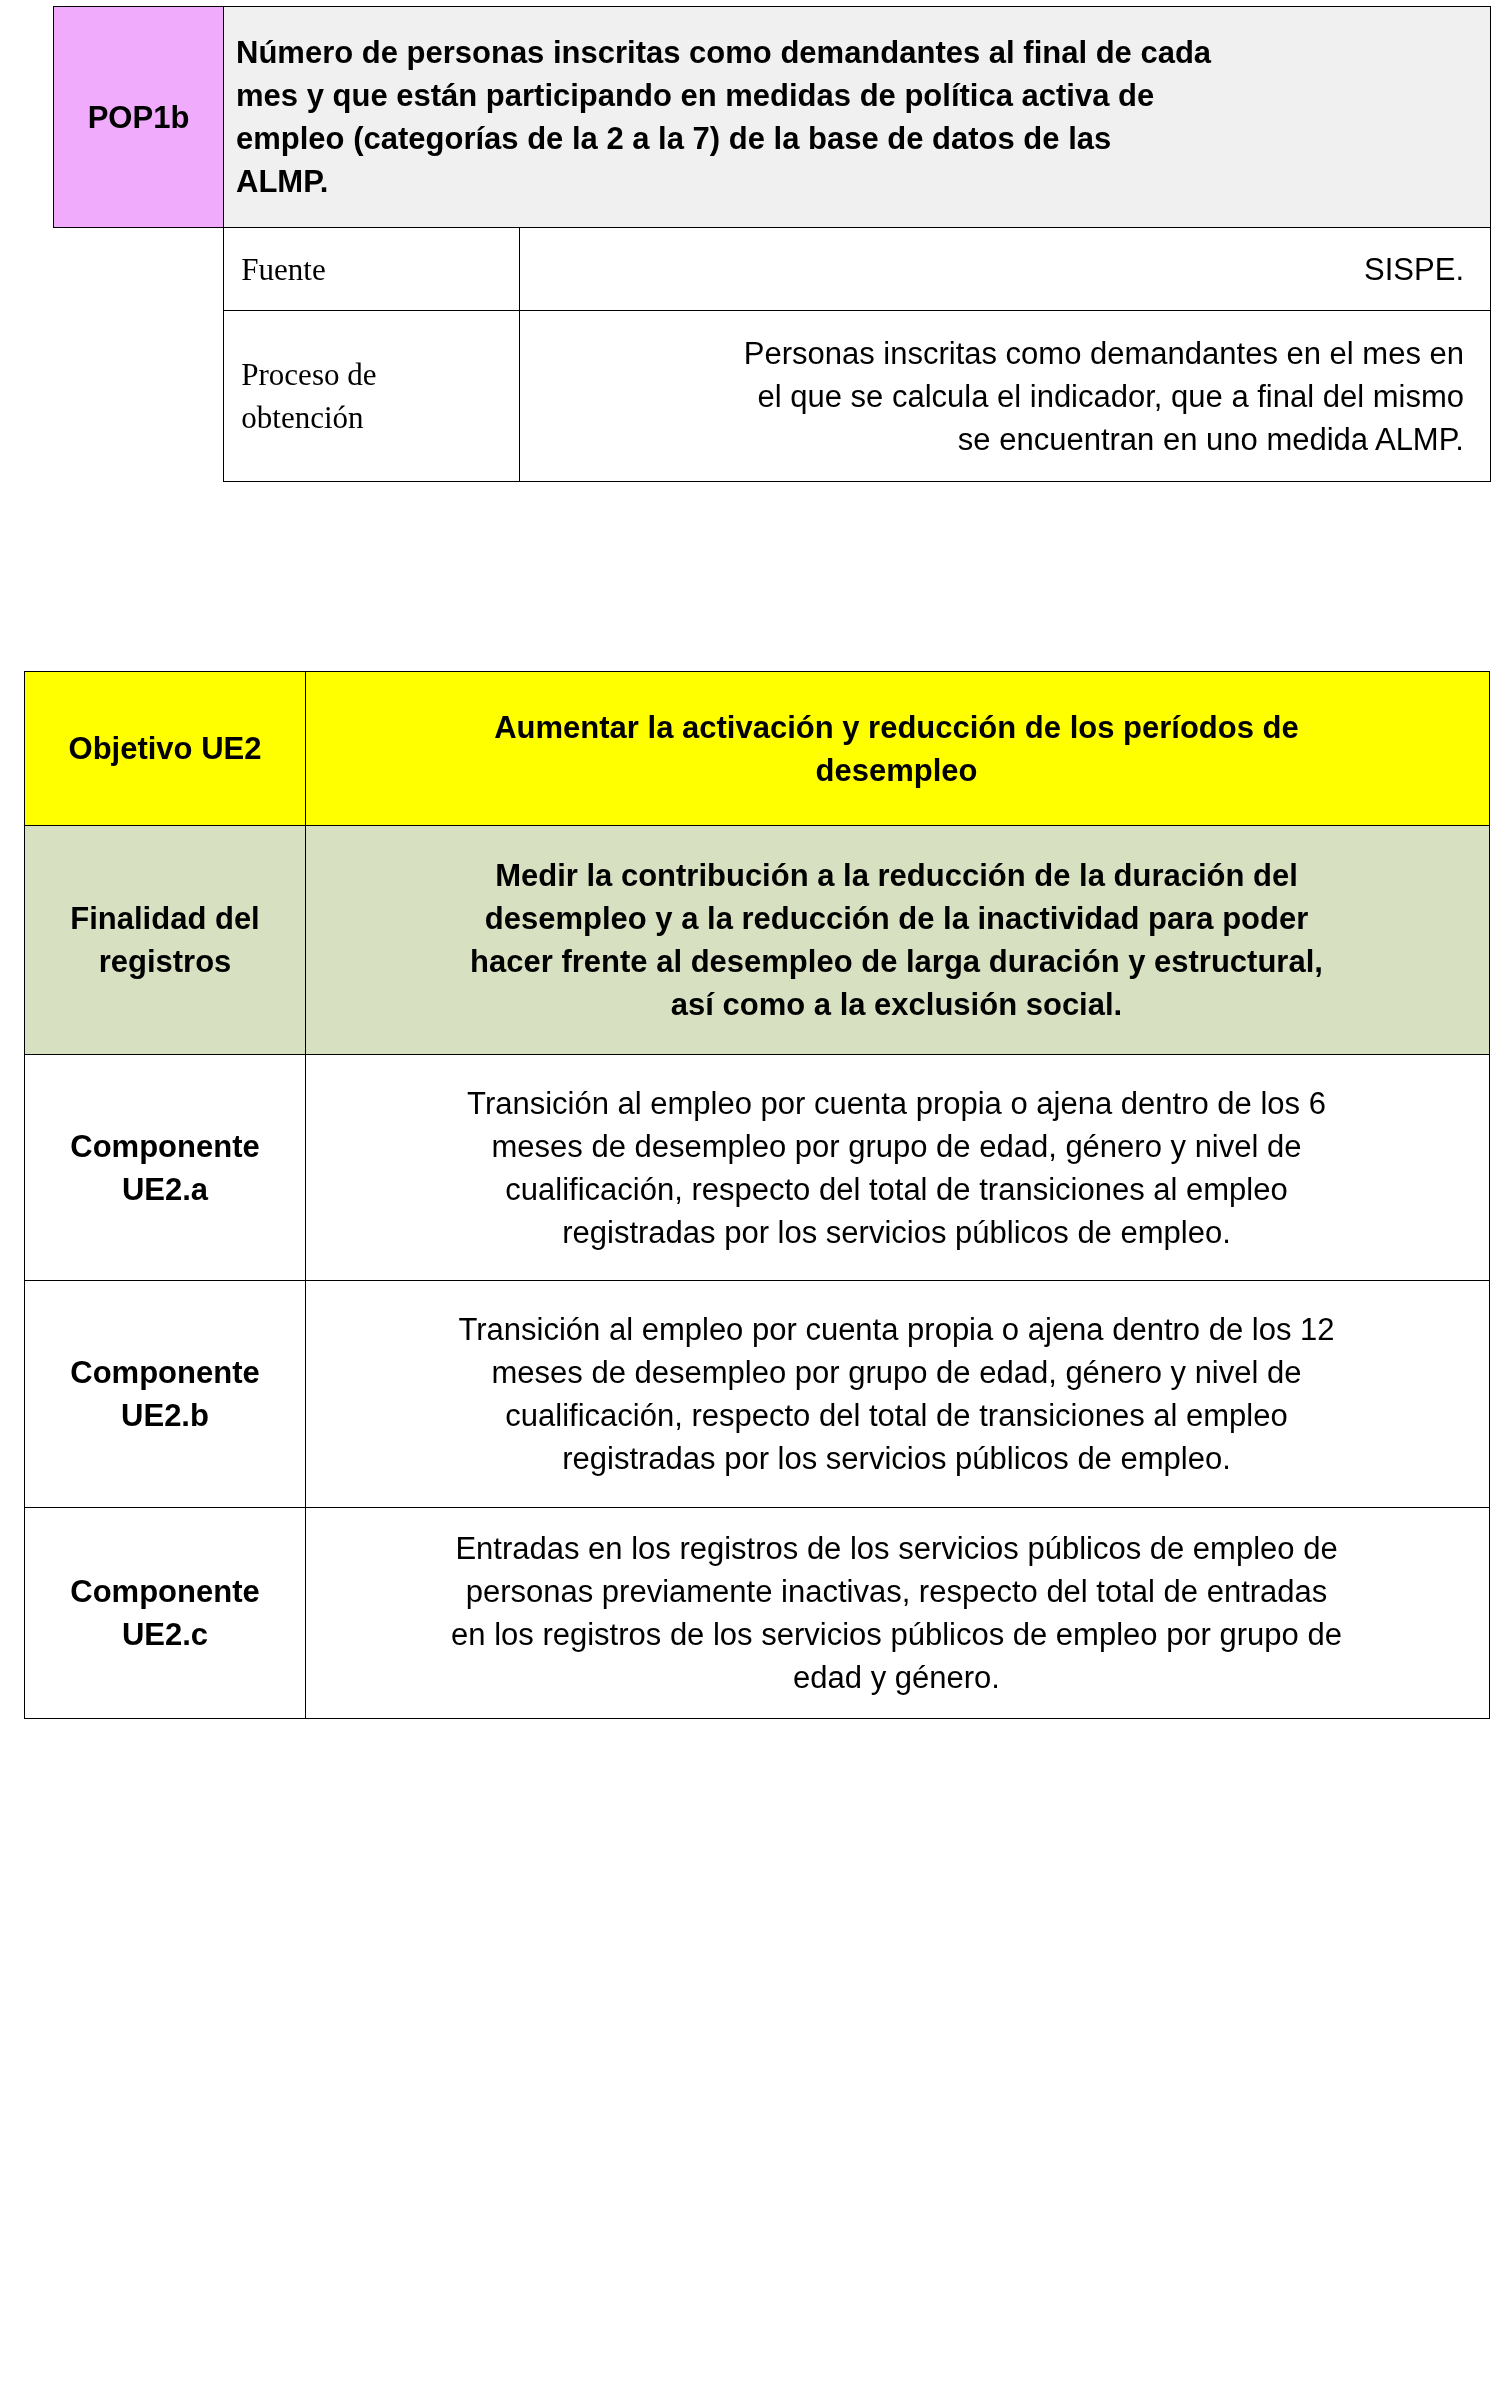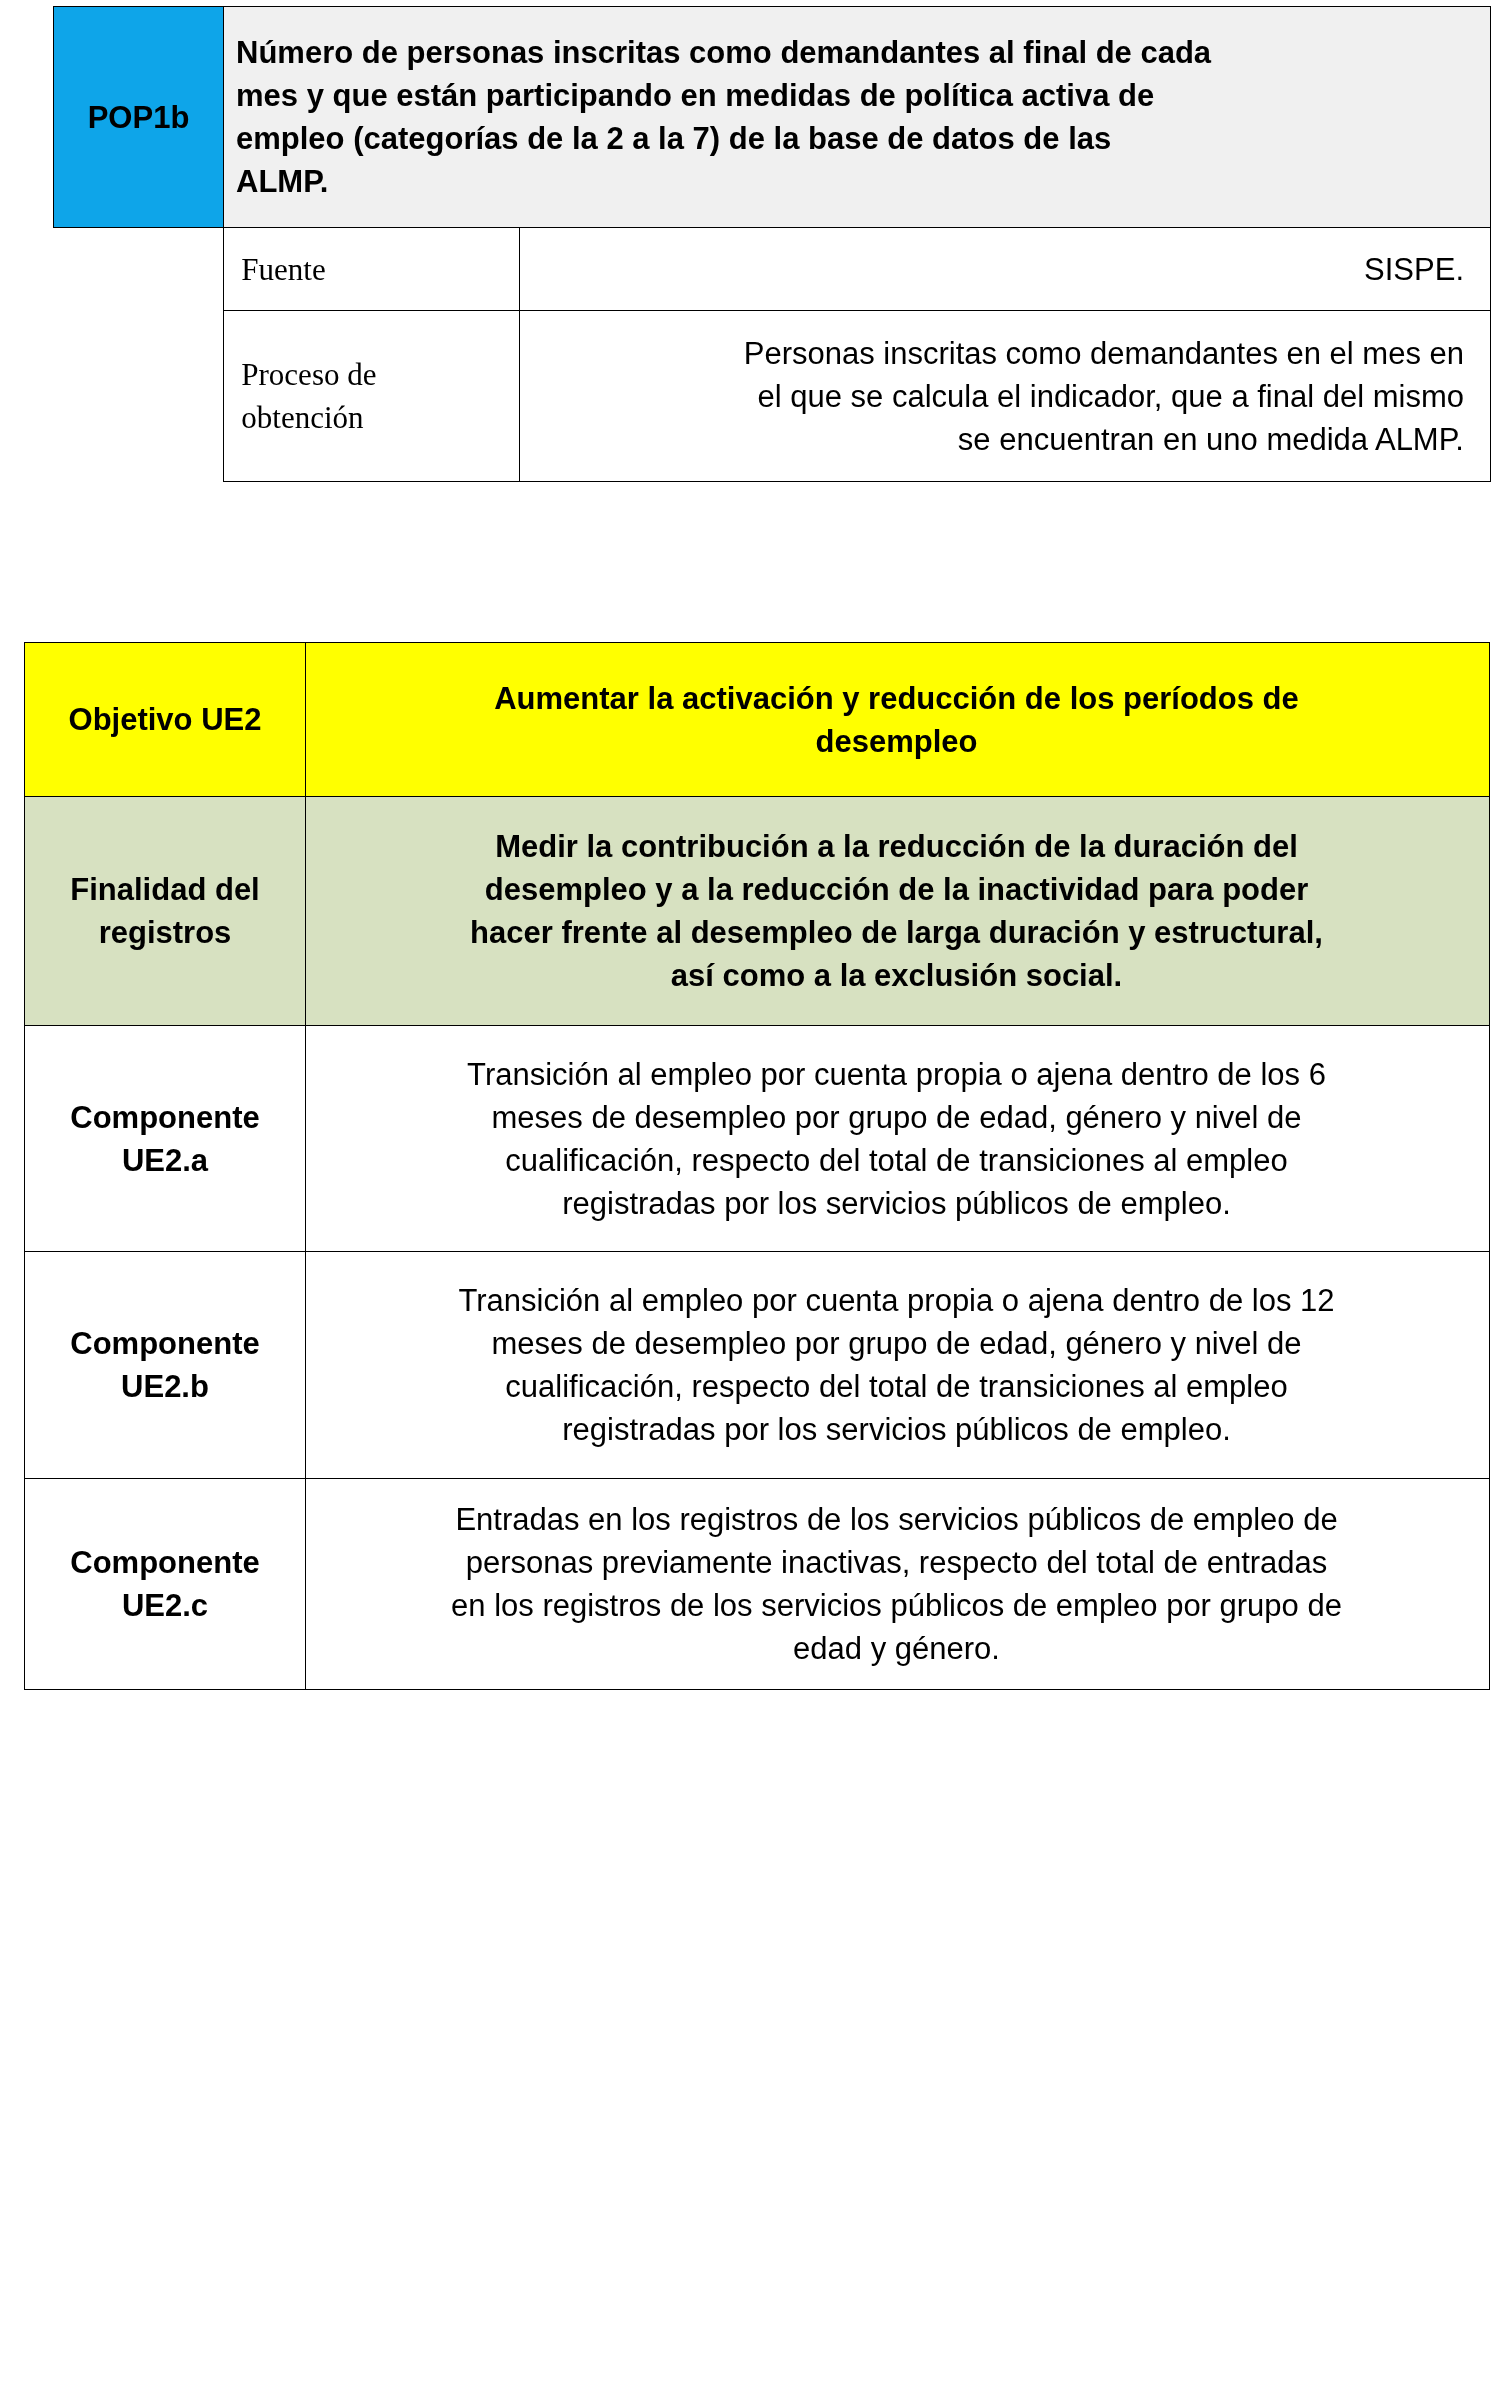--- a/index.html
+++ b/index.html
@@ -29,21 +29,21 @@
     left: 53px;
     top: 6px;
     width: 1437px;
   }
   #indicator-table .row-head td { height: 221px; }
   #indicator-table .row-fuente td { height: 83px; }
   #indicator-table .row-proceso td { height: 171px; }
   #indicator-table .row-observ td { height: 87px; }
 
   #indicator-table td.code {
-    background: #0ea5e9;
+    background: #f0abfc;
     text-align: center;
     font-weight: bold;
   }
   #indicator-table td.desc {
     background: #F0F0F0;
     text-align: left;
     font-weight: bold;
     padding: 5.2px 26px 5.2px 12px;
   }
   #indicator-table td.blank { border: none; background: #ffffff; }
@@ -54,21 +54,21 @@
   }
   #indicator-table td.val {
     text-align: right;
     padding: 3.5px 26px 3.5px 14.7px;
   }
 
   
   #objective-table {
     position: absolute;
     left: 24px;
-    top: 642px;
+    top: 671px;
     width: 1465px;
   }
   #objective-table .row-objetivo td   { height: 154px; }
   #objective-table .row-finalidad td  { height: 229px; }
   #objective-table .row-comp-a td     { height: 226px; }
   #objective-table .row-comp-b td     { height: 227px; }
   #objective-table .row-comp-c td     { height: 211px; }
 
   #objective-table td.lbl {
     text-align: center;

